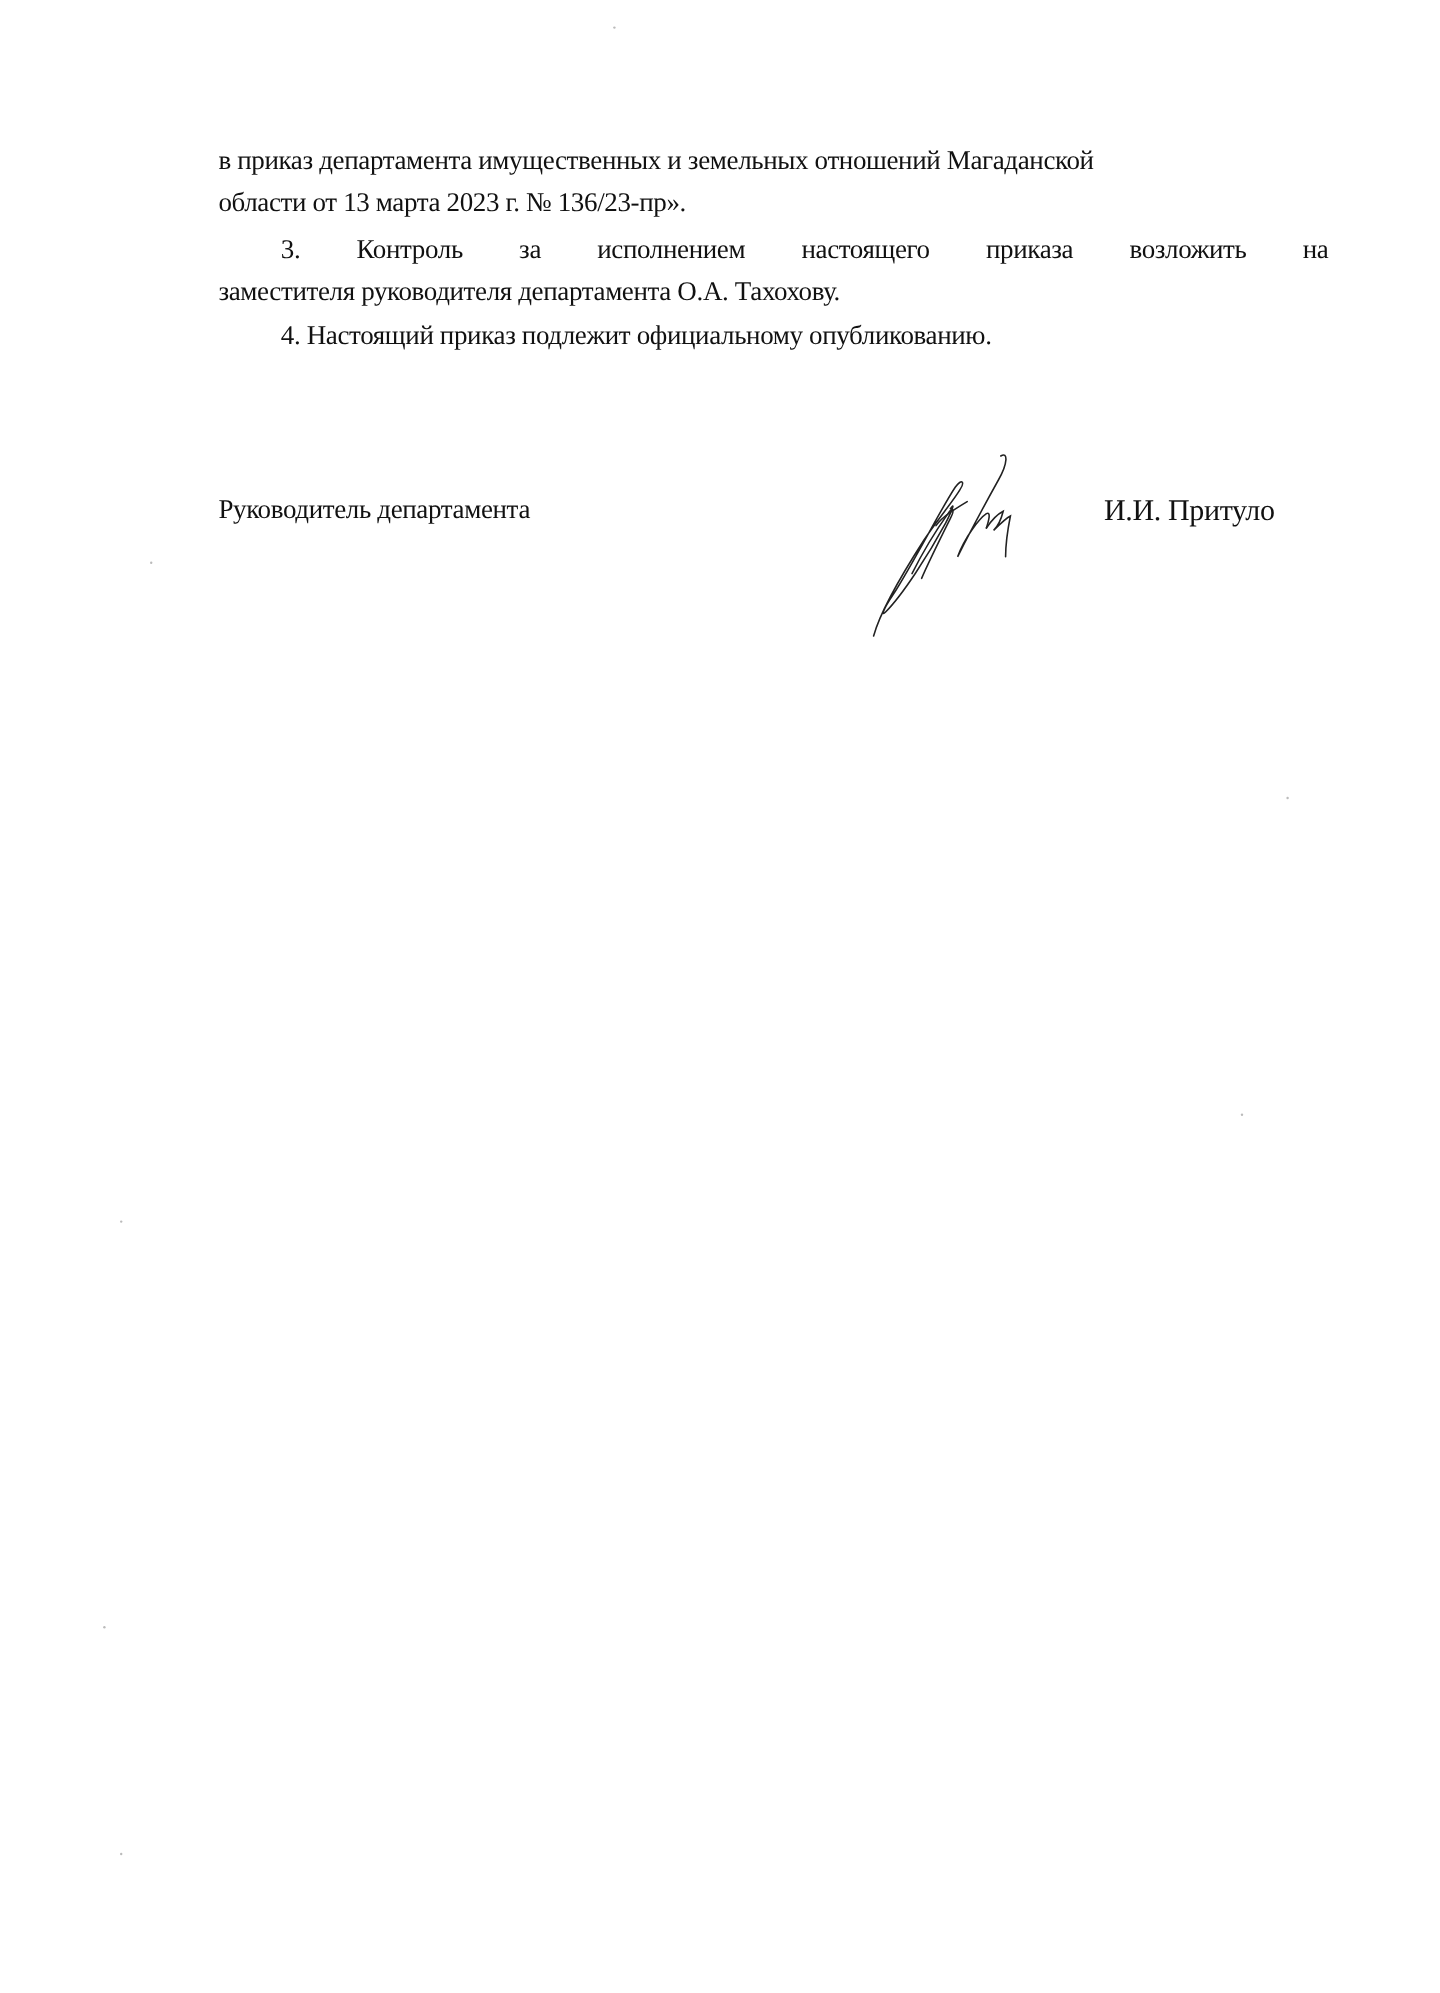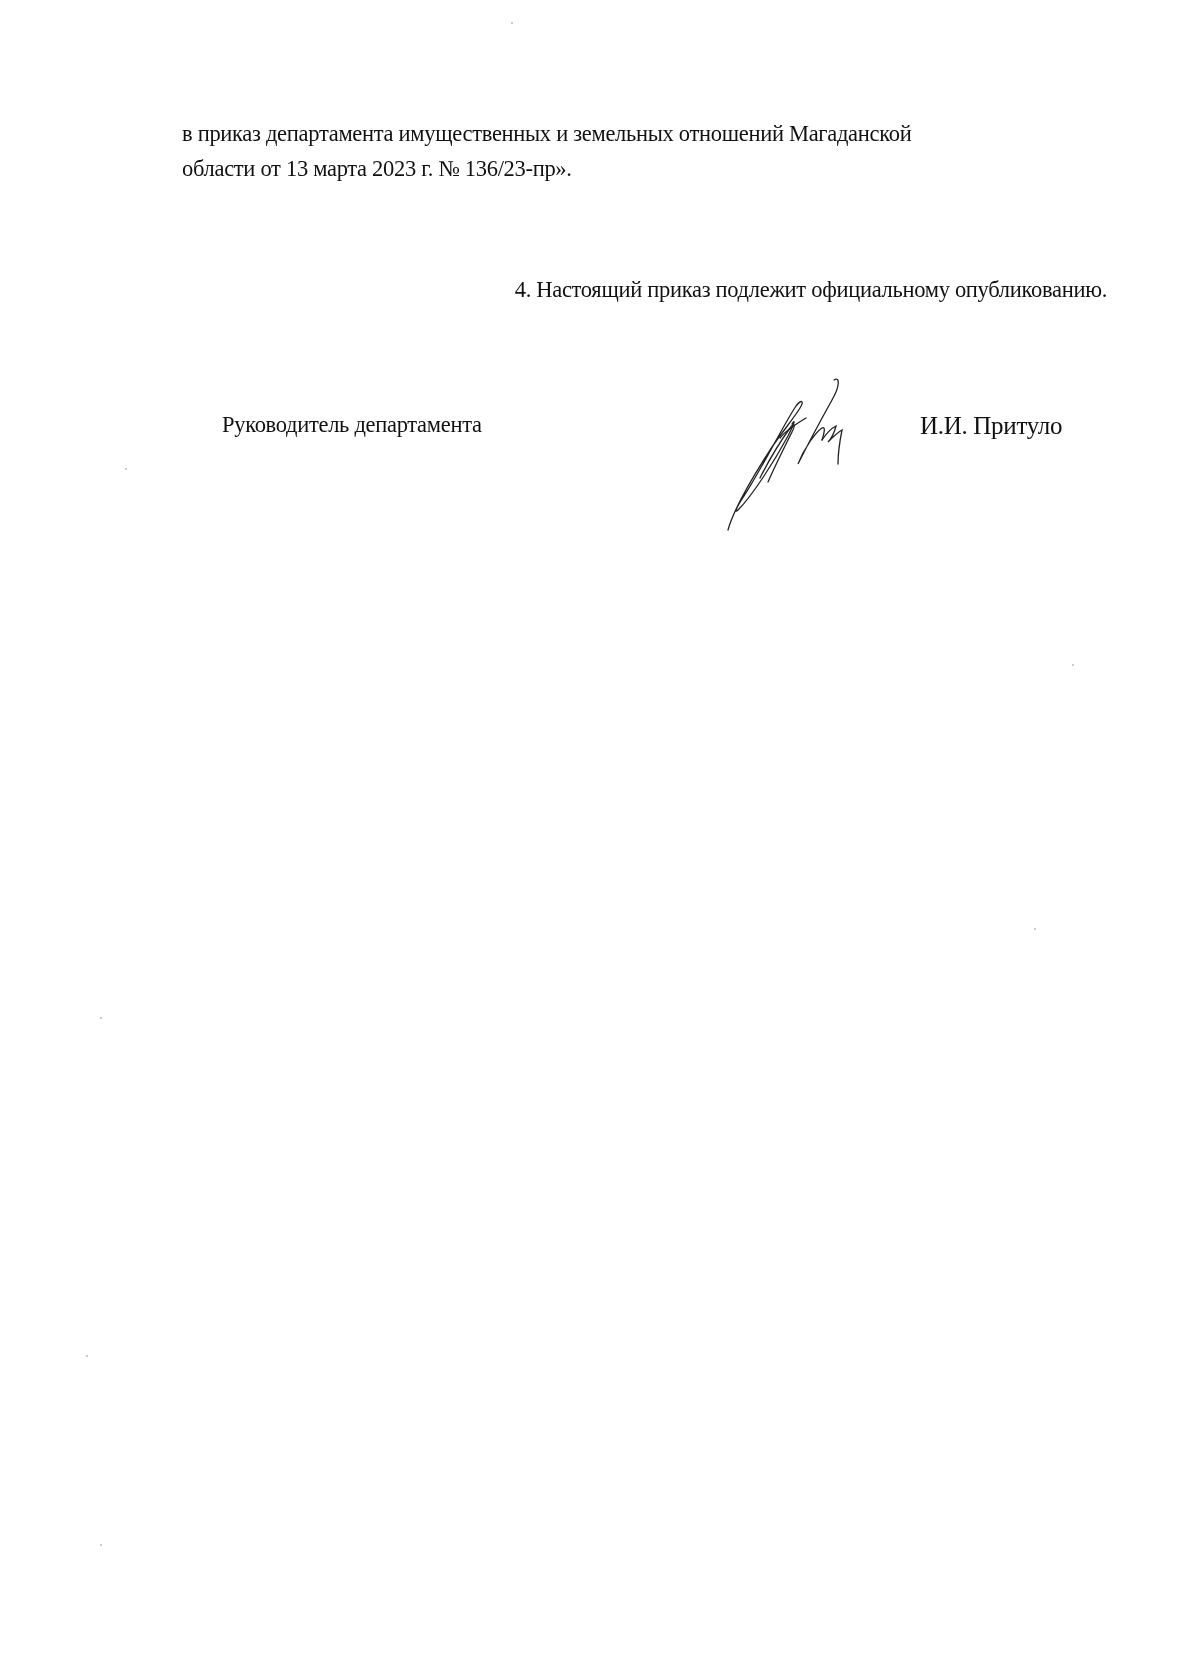--- a/index.html
+++ b/index.html
@@ -9,37 +9,41 @@
       color: #111;
     }
     .page { position: absolute; left: 0; top: 0; width: 1200px; height: 1422px; }
     .body-text {
       position: absolute; left: 182px; width: 925px;
       font-size: 22.5px; line-height: 35px; letter-spacing: -0.3px;
     }
     .line { display: block; white-space: nowrap; }
     .justify { text-align: justify; text-align-last: justify; white-space: normal; }
     .indent { padding-left: 52px; }
-    .sig-title { position: absolute; left: 182px; top: 412px; font-size: 22.5px; letter-spacing: -0.3px; margin-left: 40px; }
+    .sig-title { position: absolute; left: 182px; top: 412px; font-size: 22.5px; letter-spacing: -0.3px; }
     .sig-name { position: absolute; left: 920px; top: 412px; font-size: 25px; letter-spacing: -0.3px; }
     .signature { position: absolute; left: 722px; top: 378px; width: 160px; height: 160px; }
     .speck { position: absolute; width: 2px; height: 2px; background: #bbb; border-radius: 1px; }
   </style>
 </head>
 <body>
 
 <div class="page">
 
   <div class="body-text" style="top:116px;">
     <span class="line">в приказ департамента имущественных и земельных отношений Магаданской</span>
     <span class="line">области от 13 марта 2023 г. № 136/23-пр».</span>
   </div>
 
+  <div class="body-text" style="top:190px;">
+    <span class="line justify indent">3. Контроль за исполнением настоящего приказа возложить на</span>
+    <span class="line">заместителя руководителя департамента О.А. Тахохову.</span>
+  </div>
 
-  <div class="body-text" style="top:272px;text-align:right;">
+  <div class="body-text" style="top:262px;">
     <span class="line indent">4. Настоящий приказ подлежит официальному опубликованию.</span>
   </div>
 
   <div class="sig-title">Руководитель департамента</div>
 
   <svg class="signature" viewBox="0 0 160 160">
     <g fill="none" stroke="#222" stroke-width="1.3" stroke-linecap="round">
       <path d="M6 152 C 12 130, 30 100, 48 72 C 60 54, 72 40, 78 30 C 82 24, 80 20, 74 28 C 62 46, 40 90, 22 118 C 14 130, 12 136, 16 132 C 30 118, 52 84, 66 58 C 72 46, 74 40, 70 46"></path>
       <path d="M38 100 C 48 80, 58 64, 68 50 C 72 44, 74 46, 70 54 C 62 70, 52 90, 46 104"></path>
       <path d="M58 60 C 64 52, 74 46, 84 40"></path>

